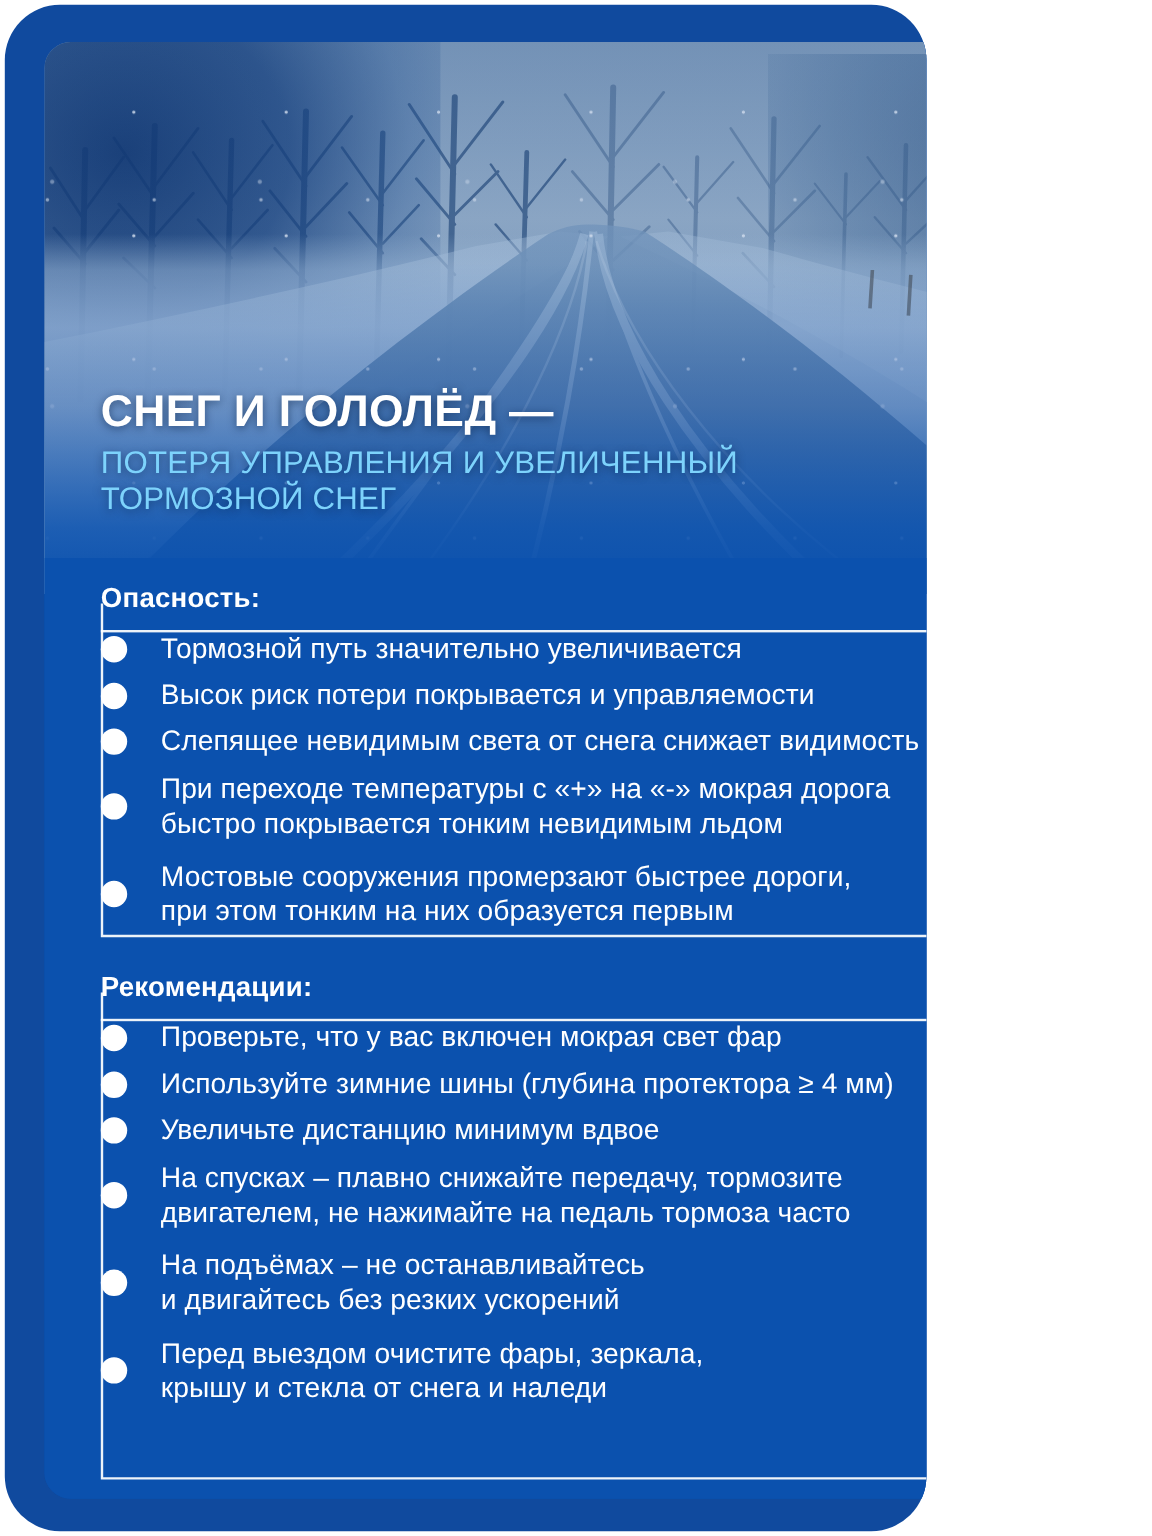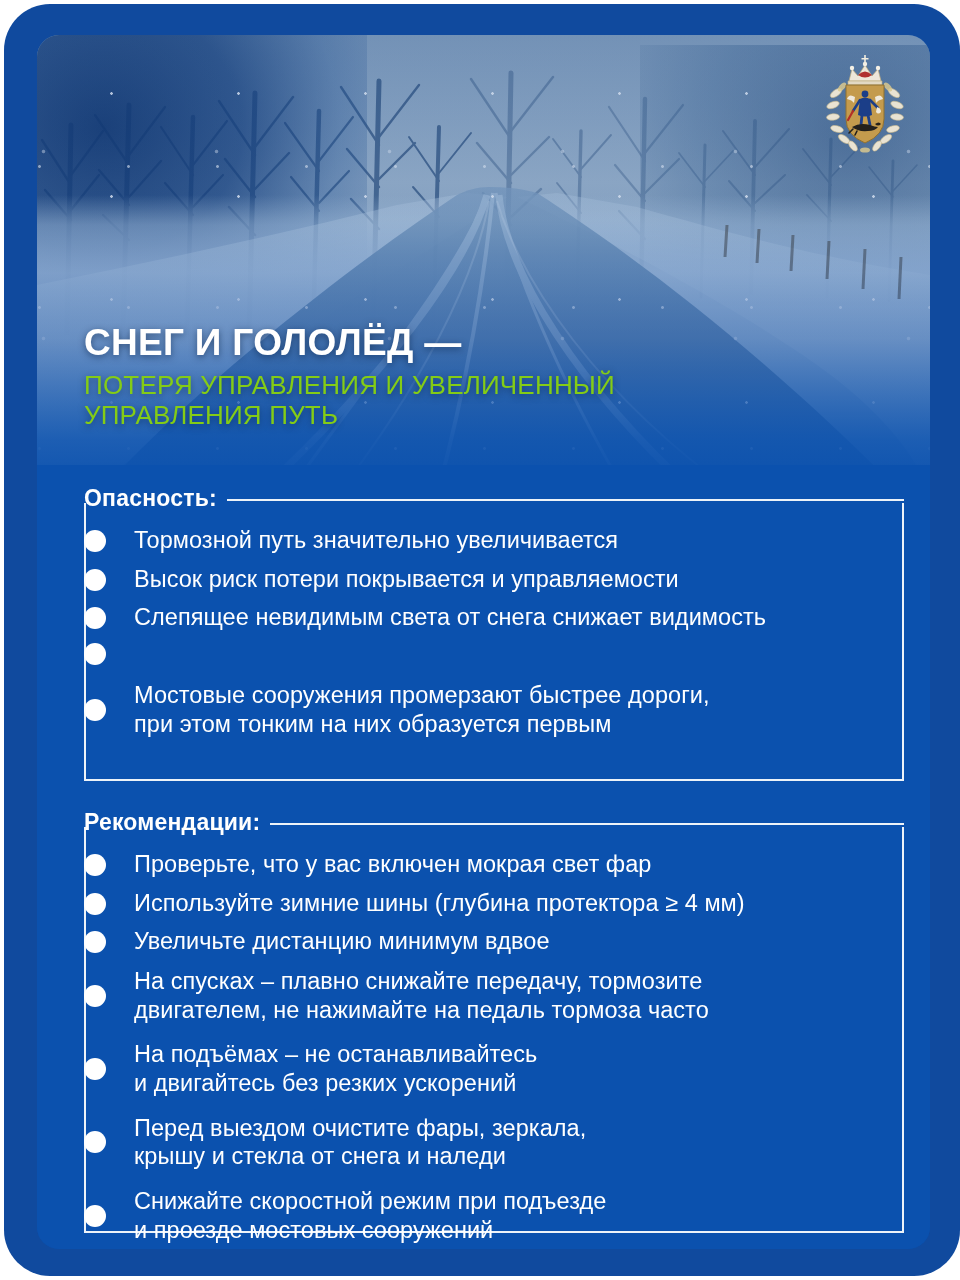--- a/index.html
+++ b/index.html
@@ -21,21 +21,21 @@
     position: relative;
     width: 960px;
     height: 1280px;
     background: #ffffff;
     box-sizing: border-box;
   }
   .frame {
     position: absolute;
     left: 4px;
     top: 4px;
-    width: 956px;
+    width: 768px;
     height: 1272px;
     background: #104A9E;
     border-radius: 46px;
     overflow: hidden;
   }
 
   
   .card {
     position: absolute;
     left: 33px;
@@ -164,21 +164,21 @@
     font-weight: bold;
     color: #ffffff;
     letter-spacing: .3px;
     line-height: 1.06;
     margin: 0 0 9px 0;
     text-shadow: 0 2px 7px rgba(6,28,62,.55);
   }
   .title-sub {
     font-size: 26px;
     font-weight: normal;
-    color: #84cc16;
+    color: #7dd3fc;
     line-height: 1.13;
     letter-spacing: .2px;
     margin: 0;
     text-shadow: 0 2px 7px rgba(6,28,62,.55);
   }
 
   
   .section {
     position: absolute;
     left: 47px;
@@ -205,24 +205,24 @@
     left: 0; top: -2px;
     width: 0;
     height: 2px;
     background: rgba(255,255,255,.93);
   }
   .sec-head {
     position: absolute;
     left: 0;
     top: 0;
     display: flex;
-    align-items: center;
     gap: 10px;
     width: 100%;
     z-index: 3;
+    flex-direction: column;
   }
   .sec-label {
     font-size: 23px;
     font-weight: bold;
     color: #ffffff;
     white-space: nowrap;
     background: transparent;
     letter-spacing: .2px;
   }
   .sec-rule {
@@ -427,21 +427,21 @@
           <path d="M30 74 q8 -5 18 -2 q5 2 8 2 q-3 4 -10 4 q-10 1 -16 -4 z" fill="#23201C"></path>
           <path d="M53 71 q4 -3 6 0 q-3 3 -6 0 z" fill="#23201C"></path>
           <path d="M31 76 l-4 4 M35 78 l-2 4" stroke="#23201C" stroke-width="1.6" stroke-linecap="round"></path>
         </g>
       </svg>
 
       <div class="title-block">
         <div class="title-main">СНЕГ И ГОЛОЛЁД —</div>
         <div class="title-sub">
           <span>ПОТЕРЯ УПРАВЛЕНИЯ И УВЕЛИЧЕННЫЙ</span><br>
-          <span>УПРАВЛЕНИЯ ПУТЬ</span>
+          <span>ТОРМОЗНОЙ СНЕГ</span>
         </div>
       </div>
 
       <div class="section sec-danger">
         <div class="sec-box"></div>
         <div class="sec-head">
           <div class="sec-label">Опасность:</div>
           <div class="sec-rule"></div>
         </div>
         <div class="list">
@@ -452,20 +452,22 @@
           <div class="item">
             <span class="bullet"></span>
             <span class="item-text">Высок риск потери покрывается и управляемости</span>
           </div>
           <div class="item">
             <span class="bullet"></span>
             <span class="item-text">Слепящее невидимым света от снега снижает видимость</span>
           </div>
           <div class="item two-line">
             <span class="bullet"></span>
+            <span class="item-text">При переходе температуры с «+» на «-» мокрая дорога
+быстро покрывается тонким невидимым льдом</span>
           </div>
           <div class="item two-line">
             <span class="bullet"></span>
             <span class="item-text">Мостовые сооружения промерзают быстрее дороги,
 при этом тонким на них образуется первым</span>
           </div>
         </div>
       </div>
 
       <div class="section sec-reco">
@@ -495,23 +497,18 @@
           <div class="item two-line">
             <span class="bullet"></span>
             <span class="item-text">На подъёмах – не останавливайтесь
 и двигайтесь без резких ускорений</span>
           </div>
           <div class="item two-line">
             <span class="bullet"></span>
             <span class="item-text">Перед выездом очистите фары, зеркала,
 крышу и стекла от снега и наледи</span>
           </div>
-          <div class="item two-line">
-            <span class="bullet"></span>
-            <span class="item-text">Снижайте скоростной режим при подъезде
-и проезде мостовых сооружений</span>
-          </div>
         </div>
       </div>
 
     </div>
   </div>
 </div>
 
 </body></html>

